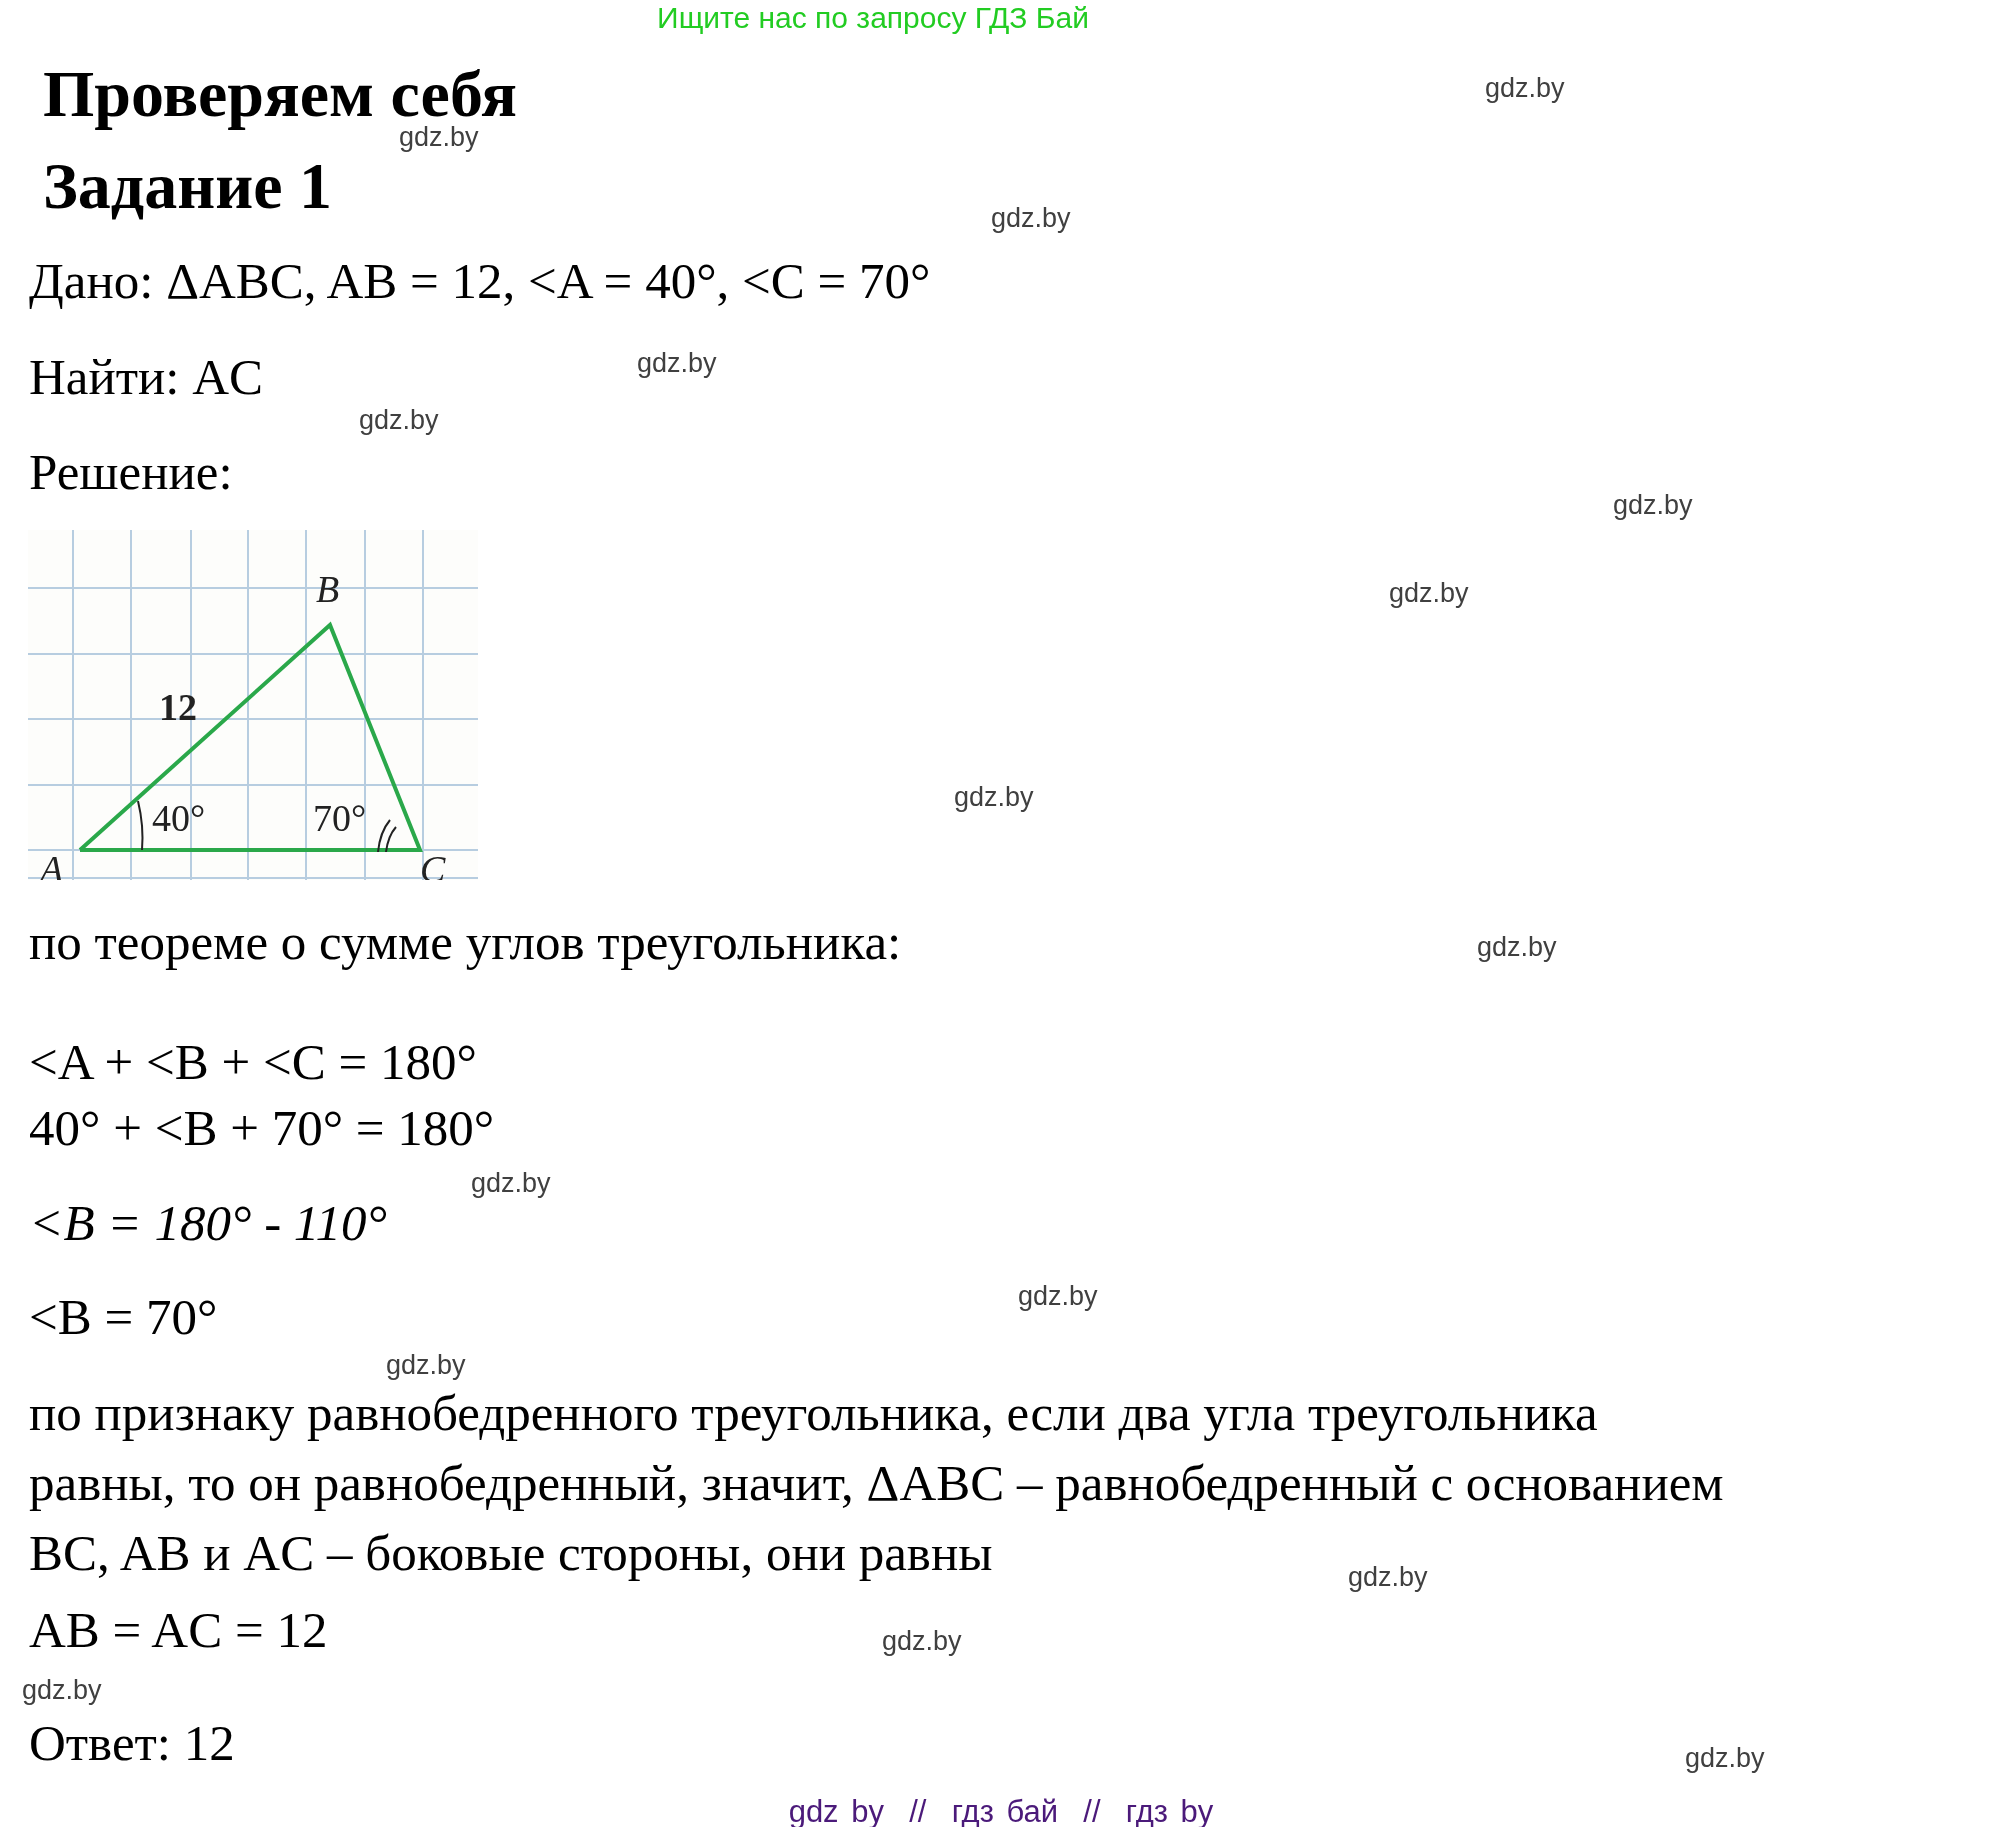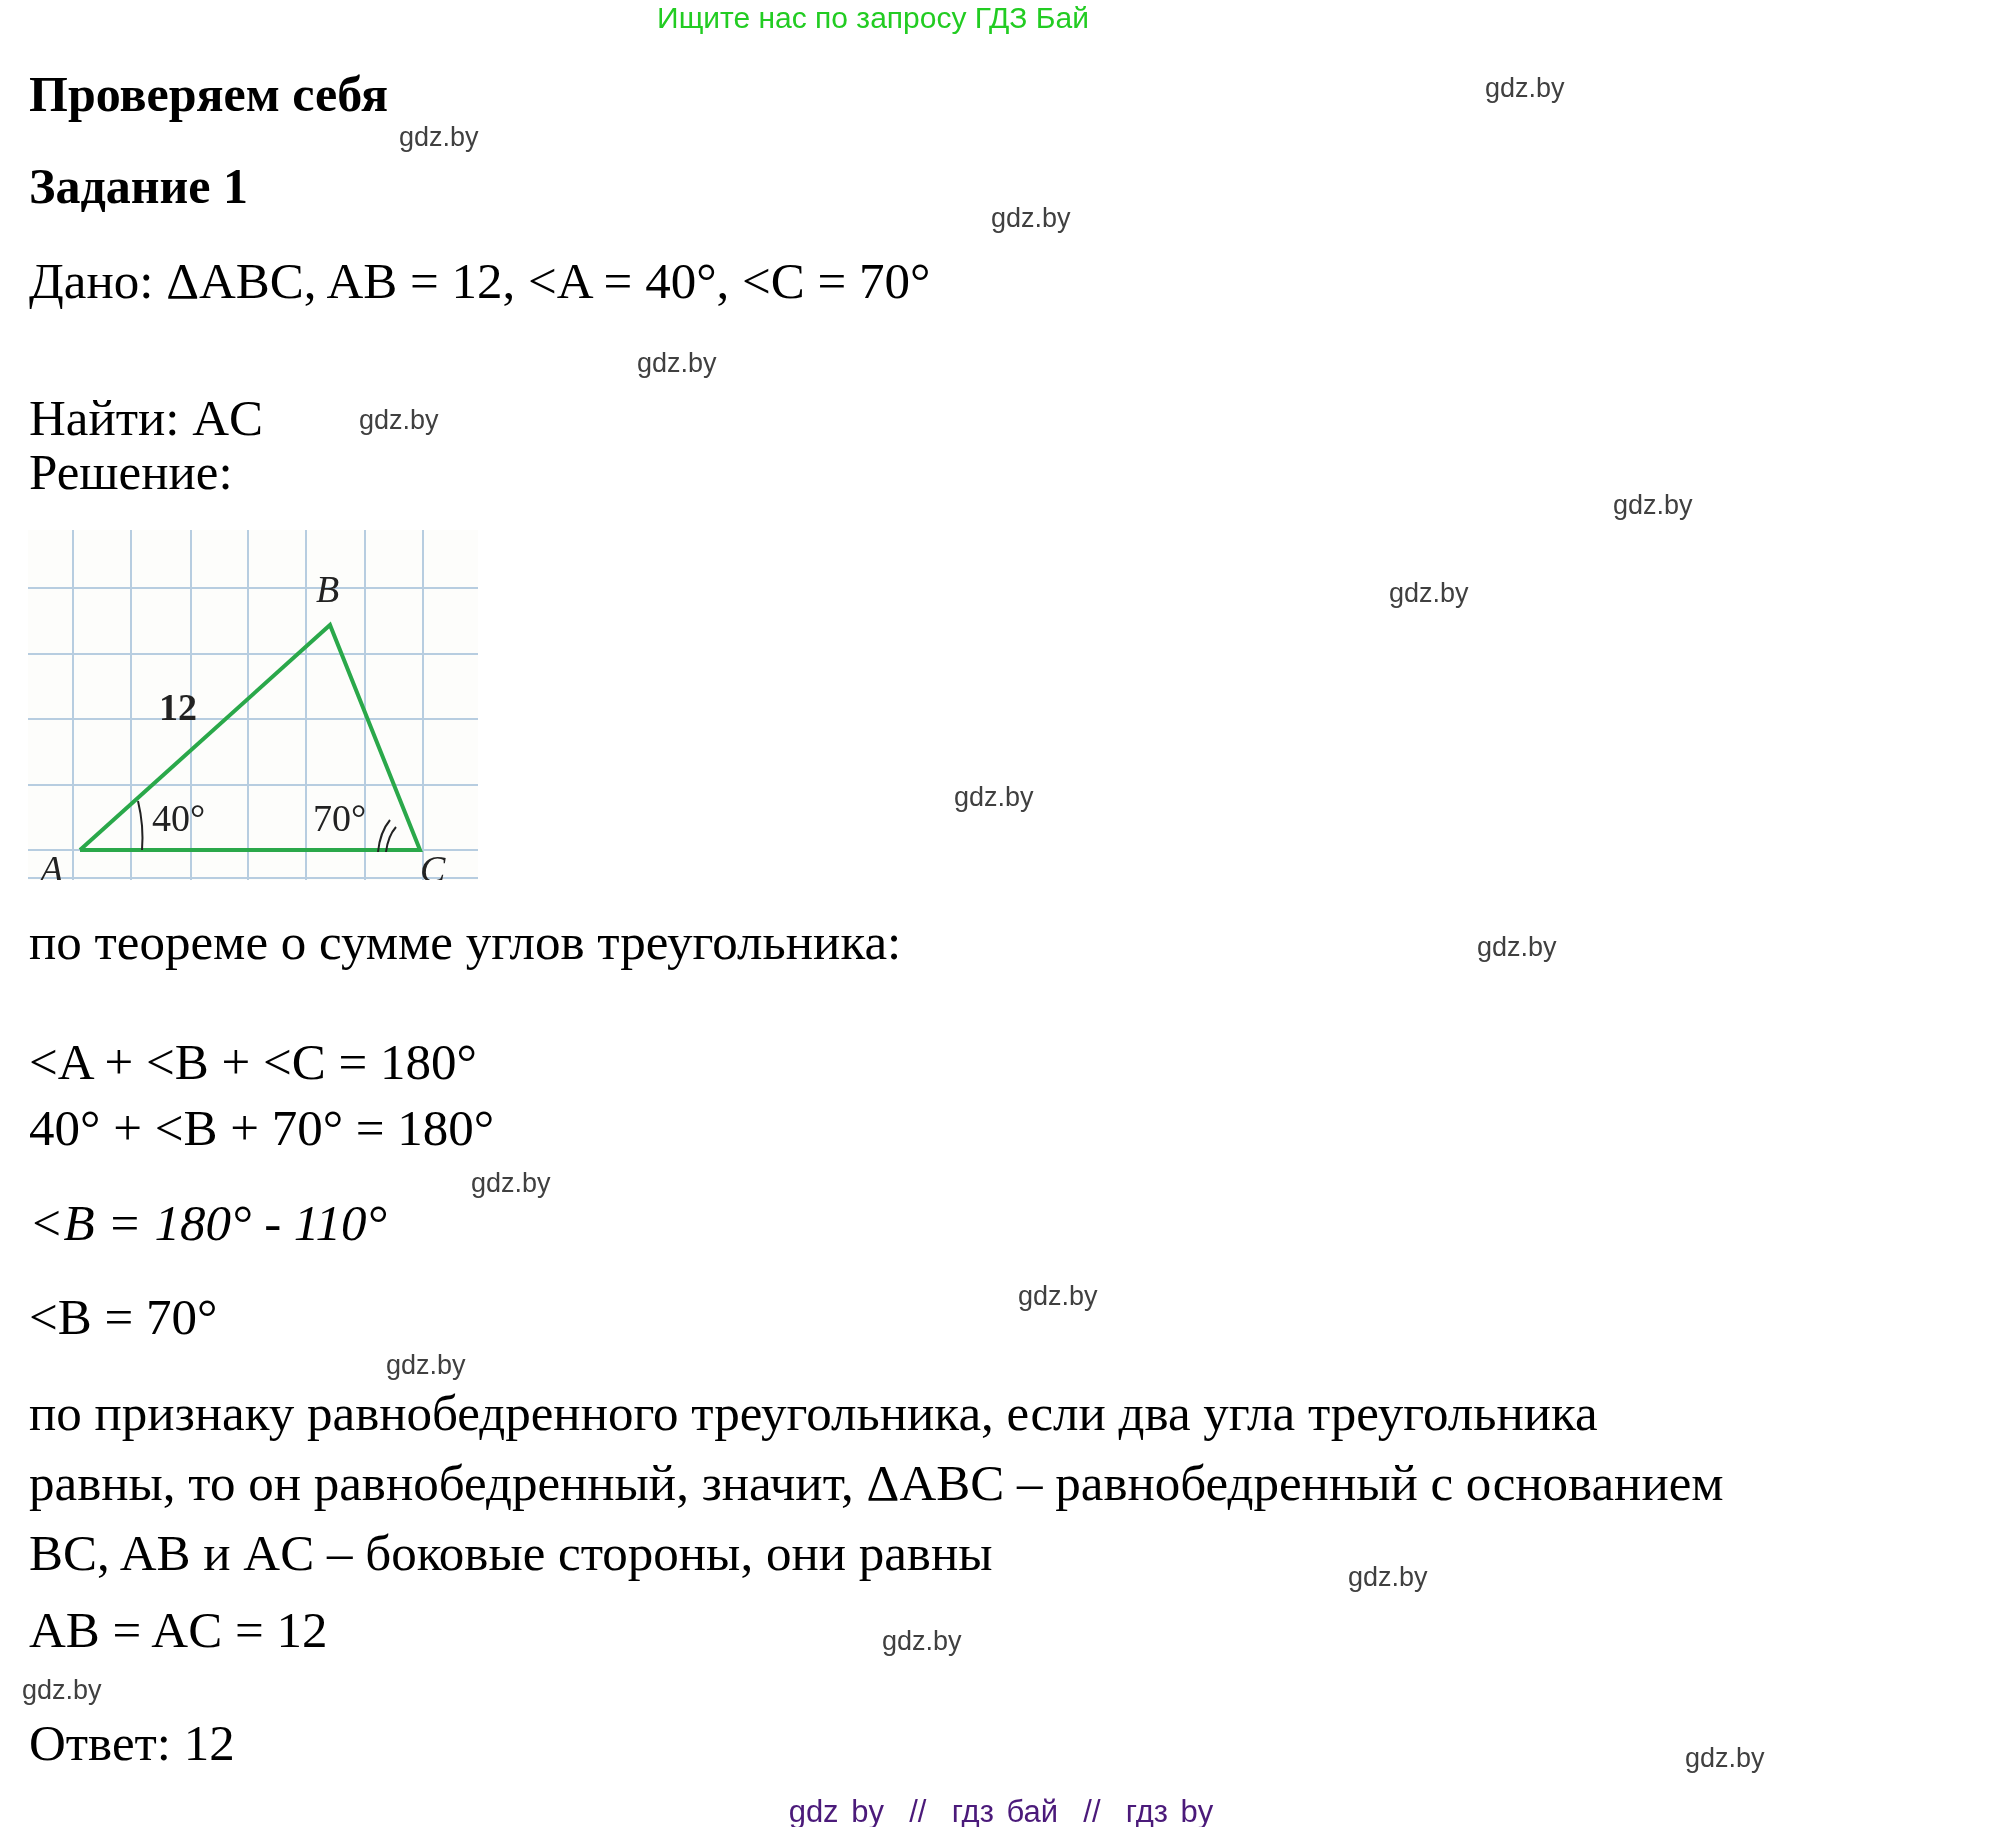--- a/index.html
+++ b/index.html
@@ -7,21 +7,21 @@
     width: 2002px; height: 1827px; position: relative; overflow: hidden;
     background: #ffffff; color: #000000;
     font-family: "Liberation Serif", "DejaVu Serif", serif;
   }
   .abs { position: absolute; white-space: nowrap; }
   .top-banner {
     left: 0; width: 1746px; top: 0; text-align: center;
     font-family: "Liberation Sans", "DejaVu Sans", sans-serif;
     font-size: 30px; line-height: 36px;
   }
-  .h { font-weight: bold; font-size: 50px; line-height: 56px; left: 29px; }
+  .h { font-weight: bold; font-size: 66px; line-height: 56px; left: 43px; }
   .t { font-size: 51px; line-height: 60px; left: 29px; }
   .wm {
     font-family: "Liberation Sans", "DejaVu Sans", sans-serif;
     font-size: 27px; line-height: 30px; color: #404040;
   }
   .footer {
     left: 0; width: 2002px; text-align: center;
     font-family: "Liberation Sans", "DejaVu Sans", sans-serif;
     font-size: 31px; line-height: 36px; top: 1794px; word-spacing: 4px;
   }
@@ -30,21 +30,21 @@
 </style>
 </head>
 <body>
 
 <div class="abs top-banner" style="color:#22cc22; top:0px;">Ищите нас по запросу ГДЗ Бай</div>
 
 <div class="abs h" style="top:66px;">Проверяем себя</div>
 <div class="abs h" style="top:158px;">Задание 1</div>
 
 <div class="abs t" style="top:251px;">Дано: ΔABC, AB = 12, &lt;A = 40°, &lt;C = 70°</div>
-<div class="abs t" style="top:347px;margin-top:41px;">Найти: AC</div>
+<div class="abs t" style="top:347px;">Найти: AC</div>
 <div class="abs t" style="top:442px;font-family:Liberation Serif, serif;">Решение:</div>
 
 <div class="abs fig">
   <svg width="450" height="350" viewBox="0 0 450 350" xmlns="http://www.w3.org/2000/svg">
     <rect x="0" y="0" width="450" height="350" fill="#fdfdfb"></rect>
     <g stroke="#b7cde0" stroke-width="2">
       <line x1="45" y1="0" x2="45" y2="350"></line>
       <line x1="103" y1="0" x2="103" y2="350"></line>
       <line x1="163" y1="0" x2="163" y2="350"></line>
       <line x1="220" y1="0" x2="220" y2="350"></line>

